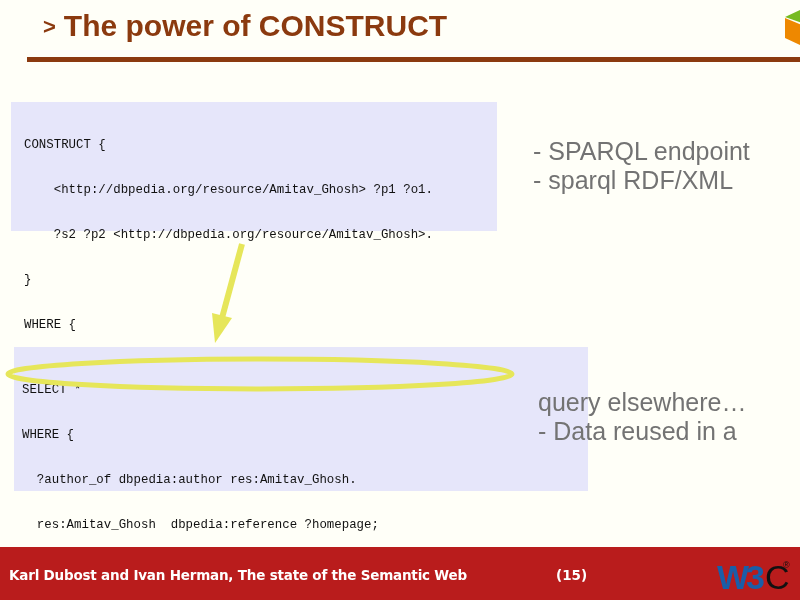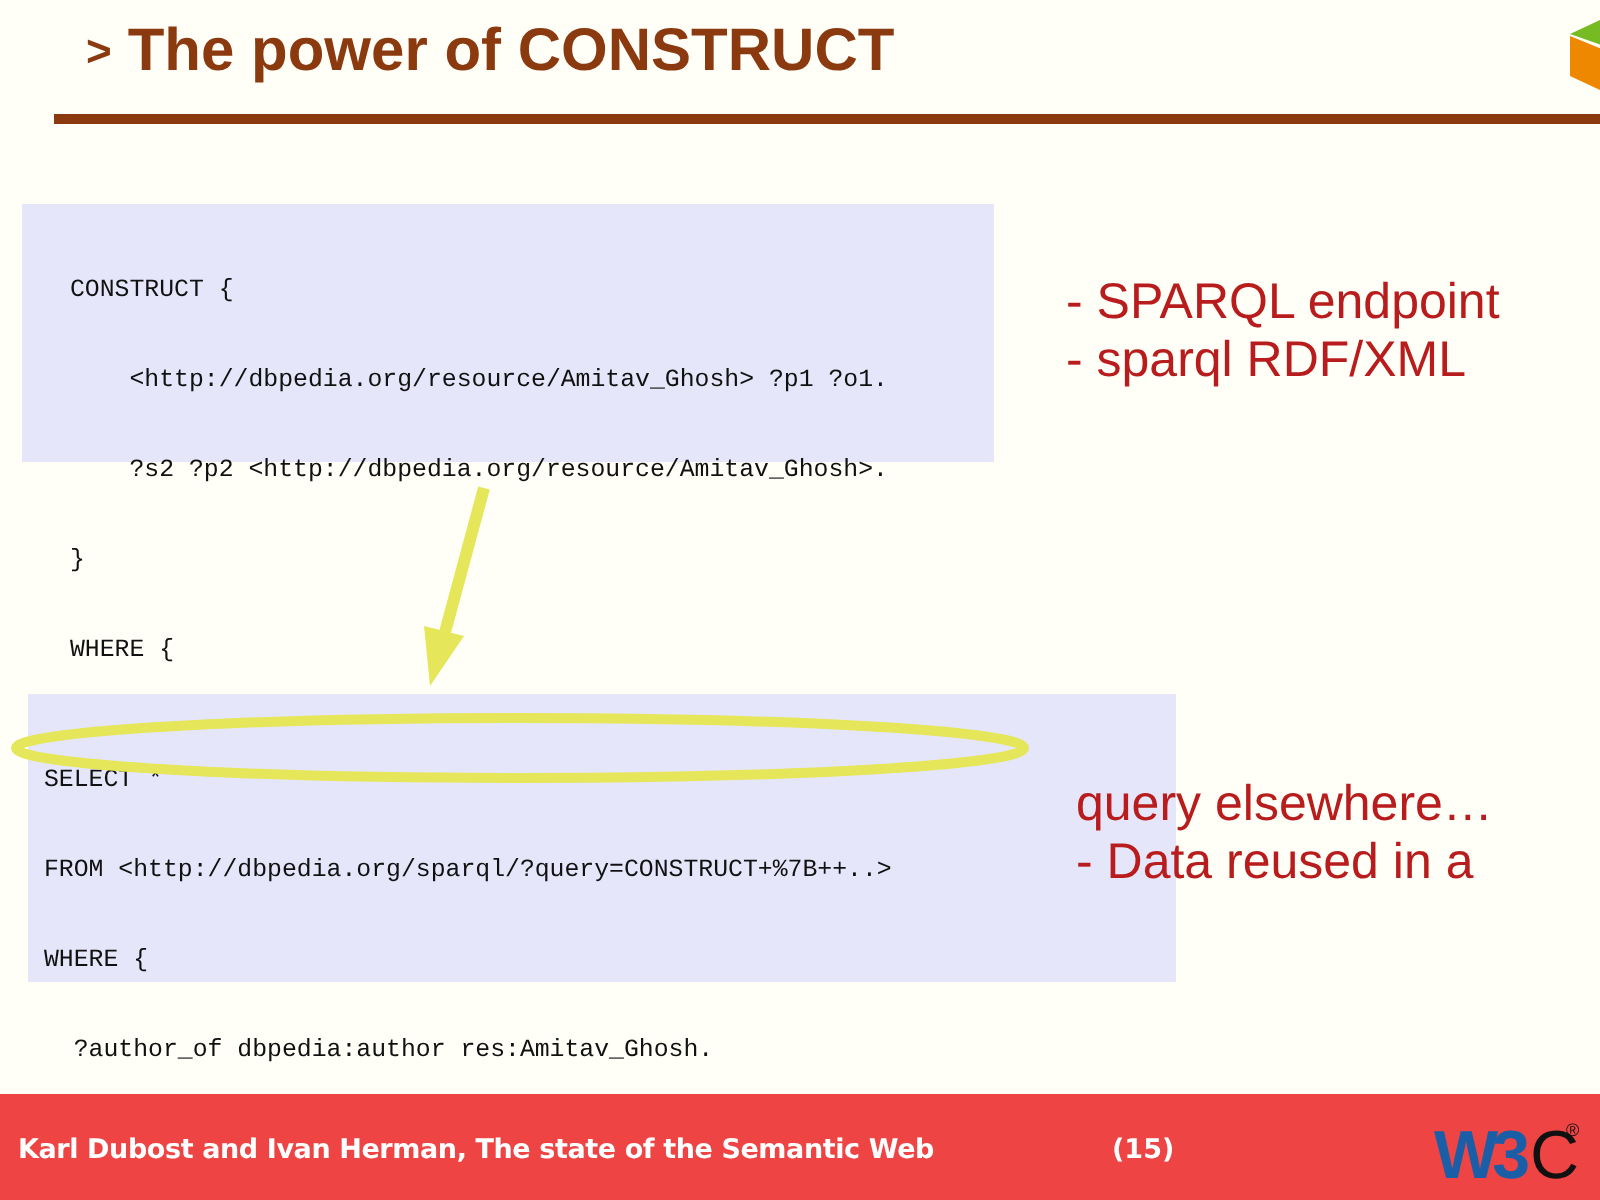--- a/index.html
+++ b/index.html
@@ -5,32 +5,32 @@
   * { margin: 0; padding: 0; box-sizing: border-box; }
   html, body { width: 800px; height: 600px; overflow: hidden; }
   body { background: #fffff8; position: relative; font-family: "Liberation Sans", sans-serif; }
 
   .header { position: absolute; left: 0; top: 0; width: 800px; height: 58px; margin-left: 27px; }
   .title { position: absolute; left: 16px; top: 9px; font-size: 30px; font-weight: bold; color: #8b3a0f; letter-spacing: 0px; white-space: nowrap; }
   .title .caret { font-size: 22px; margin-right: 8px; position: relative; top: -2px; }
   .header-rule { position: absolute; left: 0; top: 57px; width: 800px; height: 5px; background: #8b3a0f; }
   .logo { position: absolute; left: 755px; top: 4px; width: 40px; height: 42px; }
 
-  .code { position: absolute; background: #e6e6fa; font-family: "Liberation Mono", monospace; font-size: 12.4px; color: #111; line-height: 15px; white-space: pre; padding: 6px 24px; }
+  .code { position: absolute; background: #e6e6fa; font-family: "Liberation Mono", monospace; font-size: 12.4px; color: #111; line-height: 15px; white-space: pre; padding: 6px 13px; }
   .code1 { left: 11px; top: 102px; width: 486px; height: 129px; }
   .code2 { left: 14px; top: 347px; width: 574px; height: 144px; padding-left: 8px; }
   .code-line { display: block; height: 15px; }
 
-  .note { position: absolute; font-family: "Liberation Sans", sans-serif; font-size: 25px; color: #b91c1c; line-height: 29px; white-space: nowrap; }
+  .note { position: absolute; font-family: "Liberation Sans", sans-serif; font-size: 25px; color: #737373; line-height: 29px; white-space: nowrap; }
   .note1 { left: 533px; top: 137px; }
   .note2 { left: 538px; top: 388px; }
 
   .overlay { position: absolute; left: 0; top: 0; width: 800px; height: 600px; pointer-events: none; }
 
-  .footer { position: absolute; left: 0; top: 547px; width: 800px; height: 53px; background: #ef4444; }
+  .footer { position: absolute; left: 0; top: 547px; width: 800px; height: 53px; background: #b91c1c; }
   .footer-text { position: absolute; left: 9px; top: 20px; font-family: "DejaVu Sans", sans-serif; font-size: 13.5px; color: #ffffff; white-space: nowrap; font-weight: bold; letter-spacing: -0.2px; }
   .footer-page { position: absolute; left: 556px; top: 20px; font-family: "DejaVu Sans", sans-serif; font-size: 13.5px; color: #fff; font-weight: bold; }
   .w3c { position: absolute; left: 715px; top: 10px; width: 78px; height: 36px; }
 </style>
 </head>
 <body>
 
 <div class="header">
   <div class="title">
     <span class="caret">&gt;</span><span>The power of CONSTRUCT</span>
@@ -54,21 +54,20 @@
   <span class="code-line">}</span>
 </div>
 
 <div class="note note1">
   <div>- SPARQL endpoint</div>
   <div>- sparql RDF/XML</div>
 </div>
 
 <div class="code code2">
   <span class="code-line">SELECT *</span>
-  <span class="code-line">FROM &lt;http://dbpedia.org/sparql/?query=CONSTRUCT+%7B++..&gt;</span>
   <span class="code-line">WHERE {</span>
   <span class="code-line">  ?author_of dbpedia:author res:Amitav_Ghosh.</span>
   <span class="code-line">  res:Amitav_Ghosh  dbpedia:reference ?homepage;</span>
   
   
   
   
 </div>
 
 <div class="note note2">

